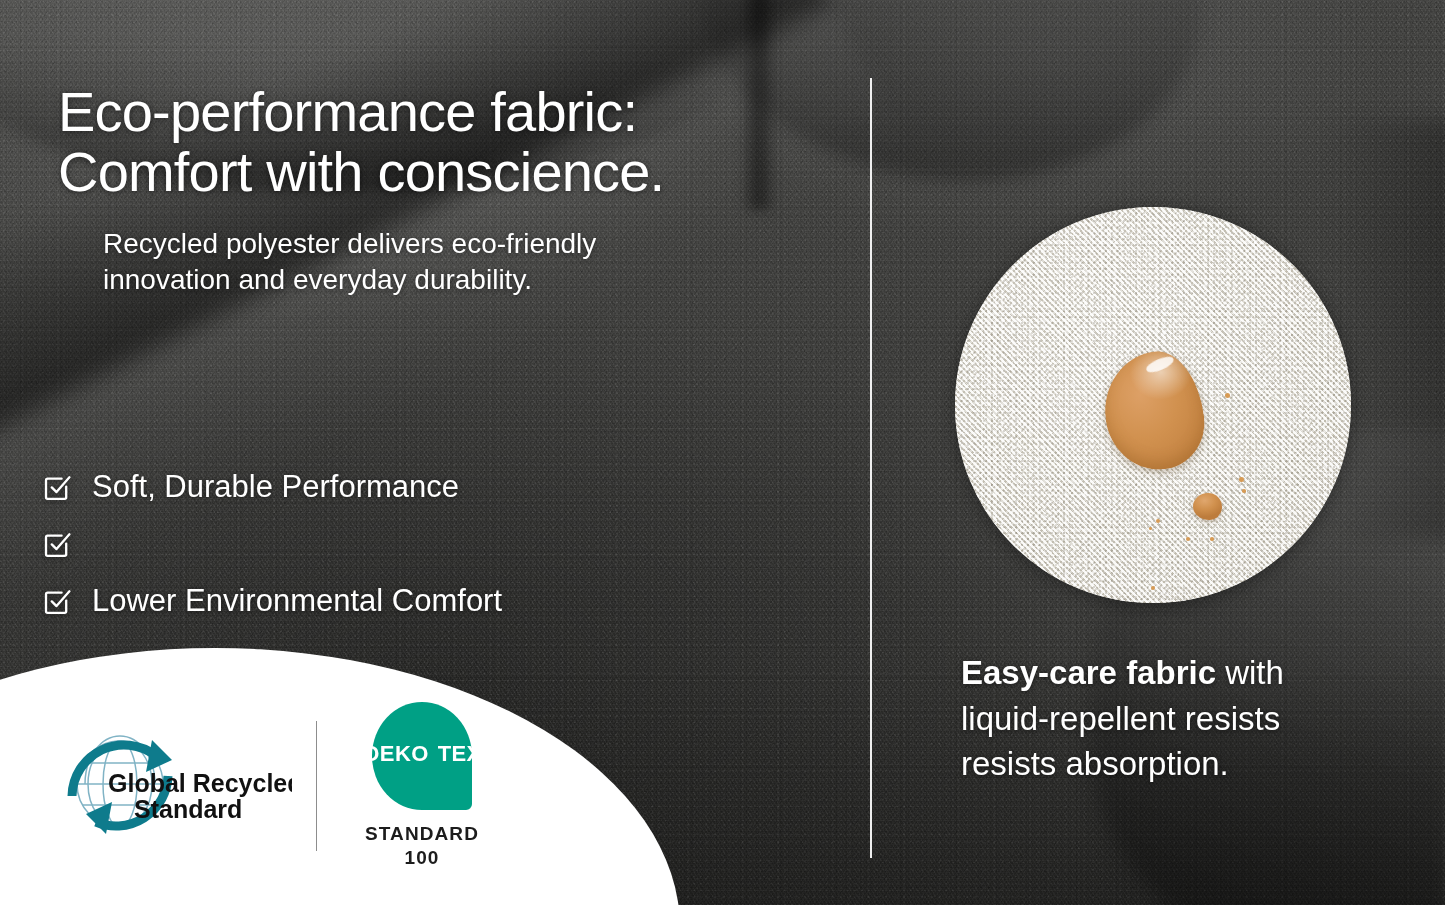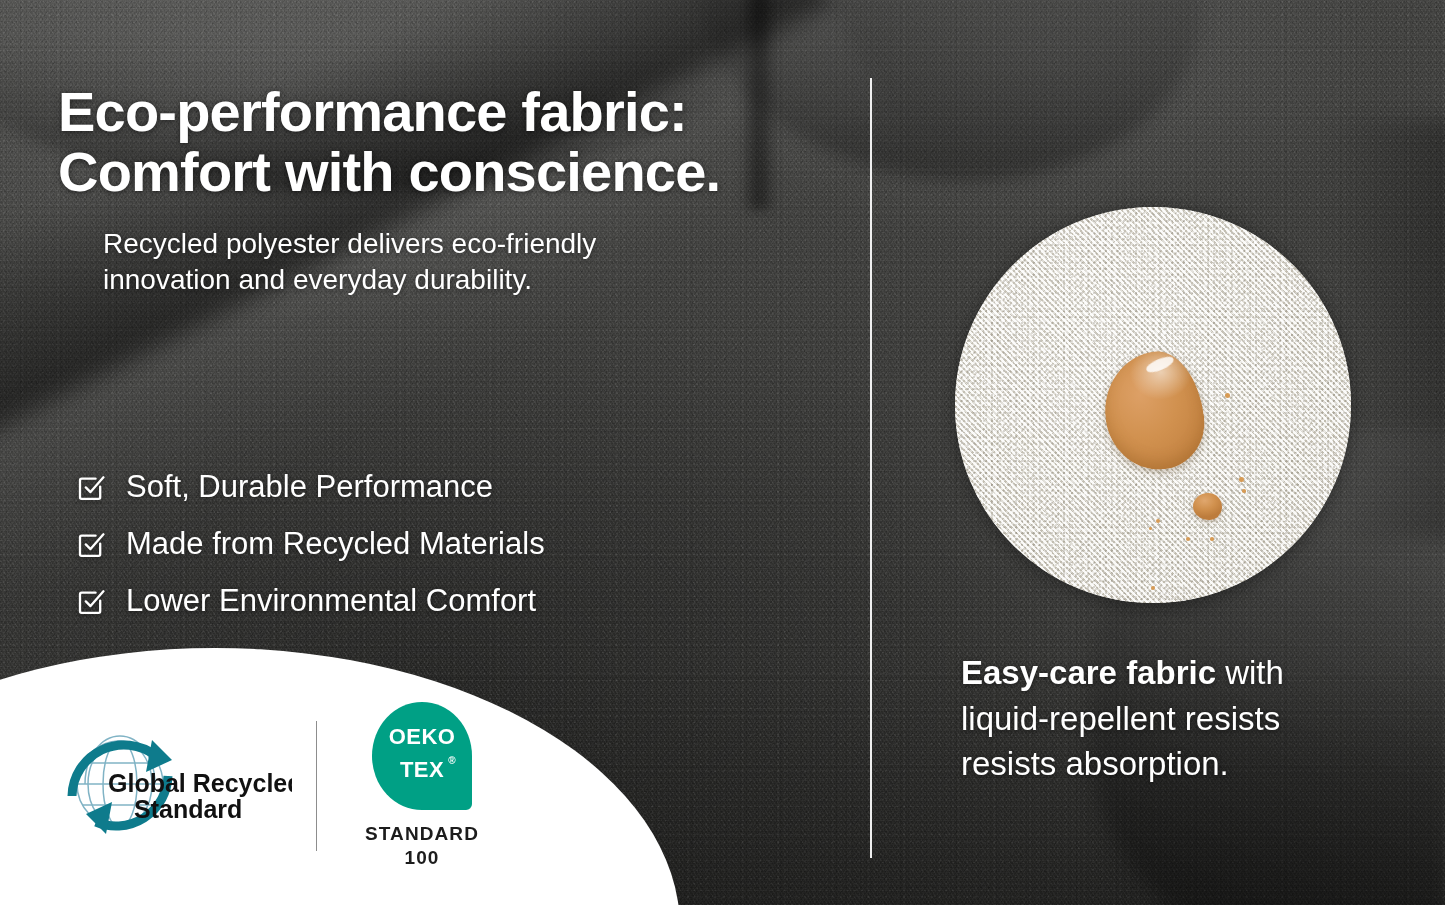--- a/index.html
+++ b/index.html
@@ -119,21 +119,21 @@
 
   
   .headline {
     position: absolute;
     left: 58px;
     top: 82px;
     width: 790px;
     color: #ffffff;
     font-size: 56px;
     line-height: 1.07;
-    font-weight: 700;
+    font-weight: 400;
     letter-spacing: -0.8px;
     text-shadow: 0 1px 6px rgba(0,0,0,0.55);
   }
   .headline .line { display: block; white-space: nowrap; }
 
   .subhead {
     position: absolute;
     left: 59px;
     top: 226px;
     width: 640px;
@@ -142,21 +142,21 @@
     line-height: 1.30;
     font-weight: 400;
     text-shadow: 0 1px 5px rgba(0,0,0,0.5);
     margin-left: 44px;
   }
   .subhead .line { display: block; }
 
   
   .checklist {
     position: absolute;
-    left: 76px;
+    left: 42px;
     top: 458px;
     width: 680px;
   }
   .check-item {
     display: flex;
     align-items: center;
     height: 57px;
     color: #ffffff;
   }
   .check-icon {
@@ -222,21 +222,21 @@
     height: 108px;
     margin: 0 auto;
     background: #00a085;
     border-radius: 50% 50% 6px 50%;
     position: relative;
   }
   .oeko-mark-text {
     position: absolute;
     inset: 0;
     display: flex;
-    flex-direction: column;
+    flex-direction: row;
     align-items: center;
     justify-content: center;
     color: #ffffff;
     font-weight: 700;
     font-size: 22px;
     line-height: 1.06;
     letter-spacing: 0.4px;
     padding-bottom: 6px;
     box-sizing: border-box;
     gap: 9px;
@@ -406,21 +406,20 @@
       <span class="check-label">Soft, Durable Performance</span>
     </div>
 
     <div class="check-item">
       <span class="check-icon">
         <svg viewBox="0 0 30 30" aria-hidden="true">
           <path d="M24.2 13.6 V24.3 a1.6 1.6 0 0 1 -1.6 1.6 H5.6 A1.6 1.6 0 0 1 4 24.3 V7.3 A1.6 1.6 0 0 1 5.6 5.7 H19.6" fill="none" stroke="#ffffff" stroke-width="2.3" stroke-linecap="round" stroke-linejoin="round"></path>
           <path d="M9.8 14.4 L14.5 19.1 L27.4 4.3" fill="none" stroke="#ffffff" stroke-width="2.3" stroke-linecap="round" stroke-linejoin="round"></path>
         </svg>
       </span>
-      <span class="check-label">Made from Recycled Materials</span>
     </div>
 
     <div class="check-item">
       <span class="check-icon">
         <svg viewBox="0 0 30 30" aria-hidden="true">
           <path d="M24.2 13.6 V24.3 a1.6 1.6 0 0 1 -1.6 1.6 H5.6 A1.6 1.6 0 0 1 4 24.3 V7.3 A1.6 1.6 0 0 1 5.6 5.7 H19.6" fill="none" stroke="#ffffff" stroke-width="2.3" stroke-linecap="round" stroke-linejoin="round"></path>
           <path d="M9.8 14.4 L14.5 19.1 L27.4 4.3" fill="none" stroke="#ffffff" stroke-width="2.3" stroke-linecap="round" stroke-linejoin="round"></path>
         </svg>
       </span>
       <span class="check-label">Lower Environmental Comfort</span>

